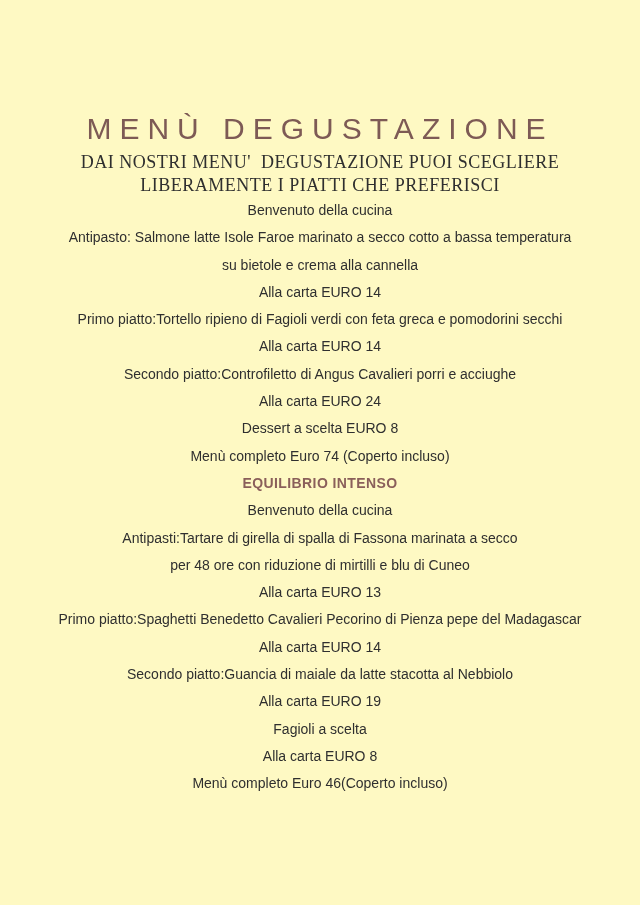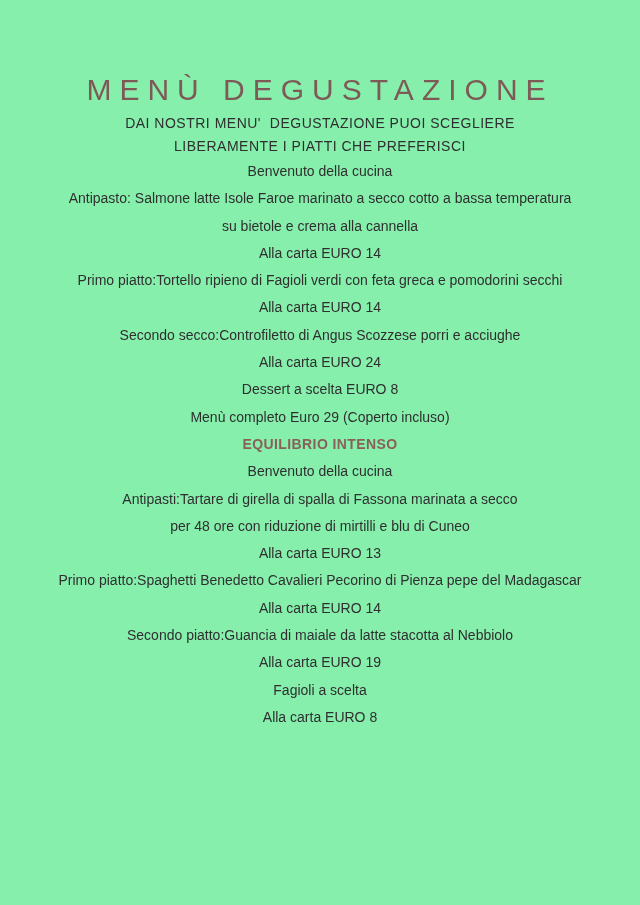--- a/index.html
+++ b/index.html
@@ -5,43 +5,44 @@
   html, body {
     margin: 0;
     padding: 0;
     background: #ffffff;
   }
   .page {
     position: relative;
     width: 640px;
     height: 905px;
     margin: 0 auto;
-    background: #86efac;
+    background: #fef9c3;
     font-family: "Liberation Sans", sans-serif;
     text-align: center;
     overflow: hidden;
     box-sizing: border-box;
-    padding-top: 71px;
+    padding-top: 110px;
   }
   .title {
     margin: 0;
     font-size: 30px;
     line-height: 38px;
     font-weight: 300;
     letter-spacing: 8px;
     color: #7d5a55;
     white-space: nowrap;
   }
   .subtitle {
     margin: 0;
-    font-size: 14px;
+    font-size: 18px;
     line-height: 23px;
     letter-spacing: 0.5px;
     color: #2f2f2f;
     white-space: pre;
+    font-family: Liberation Serif, serif;
   }
   .subtitle.first {
     margin-top: 3px;
   }
   .section-heading {
     margin: 0;
     font-size: 14px;
     line-height: 27.3px;
     font-weight: bold;
     letter-spacing: 0.4px;
@@ -66,33 +67,34 @@
   <p class="subtitle first">DAI NOSTRI MENU'  DEGUSTAZIONE PUOI SCEGLIERE</p>
   <p class="subtitle">LIBERAMENTE I PIATTI CHE PREFERISCI</p>
 
   <section class="section section-1">
     <p class="menu-line">Benvenuto della cucina</p>
     <p class="menu-line">Antipasto: Salmone latte Isole Faroe marinato a secco cotto a bassa temperatura</p>
     <p class="menu-line">su bietole e crema alla cannella</p>
     <p class="menu-line">Alla carta EURO 14</p>
     <p class="menu-line">Primo piatto:Tortello ripieno di Fagioli verdi con feta greca e pomodorini secchi</p>
     <p class="menu-line">Alla carta EURO 14</p>
-    <p class="menu-line">Secondo secco:Controfiletto di Angus Scozzese porri e acciughe</p>
+    <p class="menu-line">Secondo piatto:Controfiletto di Angus Cavalieri porri e acciughe</p>
     <p class="menu-line">Alla carta EURO 24</p>
     <p class="menu-line">Dessert a scelta EURO 8</p>
-    <p class="menu-line">Menù completo Euro 29 (Coperto incluso)</p>
+    <p class="menu-line">Menù completo Euro 74 (Coperto incluso)</p>
   </section>
 
   <section class="section section-2">
     <h2 class="section-heading">EQUILIBRIO INTENSO</h2>
     <p class="menu-line">Benvenuto della cucina</p>
     <p class="menu-line">Antipasti:Tartare di girella di spalla di Fassona marinata a secco</p>
     <p class="menu-line">per 48 ore con riduzione di mirtilli e blu di Cuneo</p>
     <p class="menu-line">Alla carta EURO 13</p>
     <p class="menu-line">Primo piatto:Spaghetti Benedetto Cavalieri Pecorino di Pienza pepe del Madagascar</p>
     <p class="menu-line">Alla carta EURO 14</p>
     <p class="menu-line">Secondo piatto:Guancia di maiale da latte stacotta al Nebbiolo</p>
     <p class="menu-line">Alla carta EURO 19</p>
     <p class="menu-line">Fagioli a scelta</p>
     <p class="menu-line">Alla carta EURO 8</p>
+    <p class="menu-line">Menù completo Euro 46(Coperto incluso)</p>
   </section>
 
 </div>
 
 </body></html>

